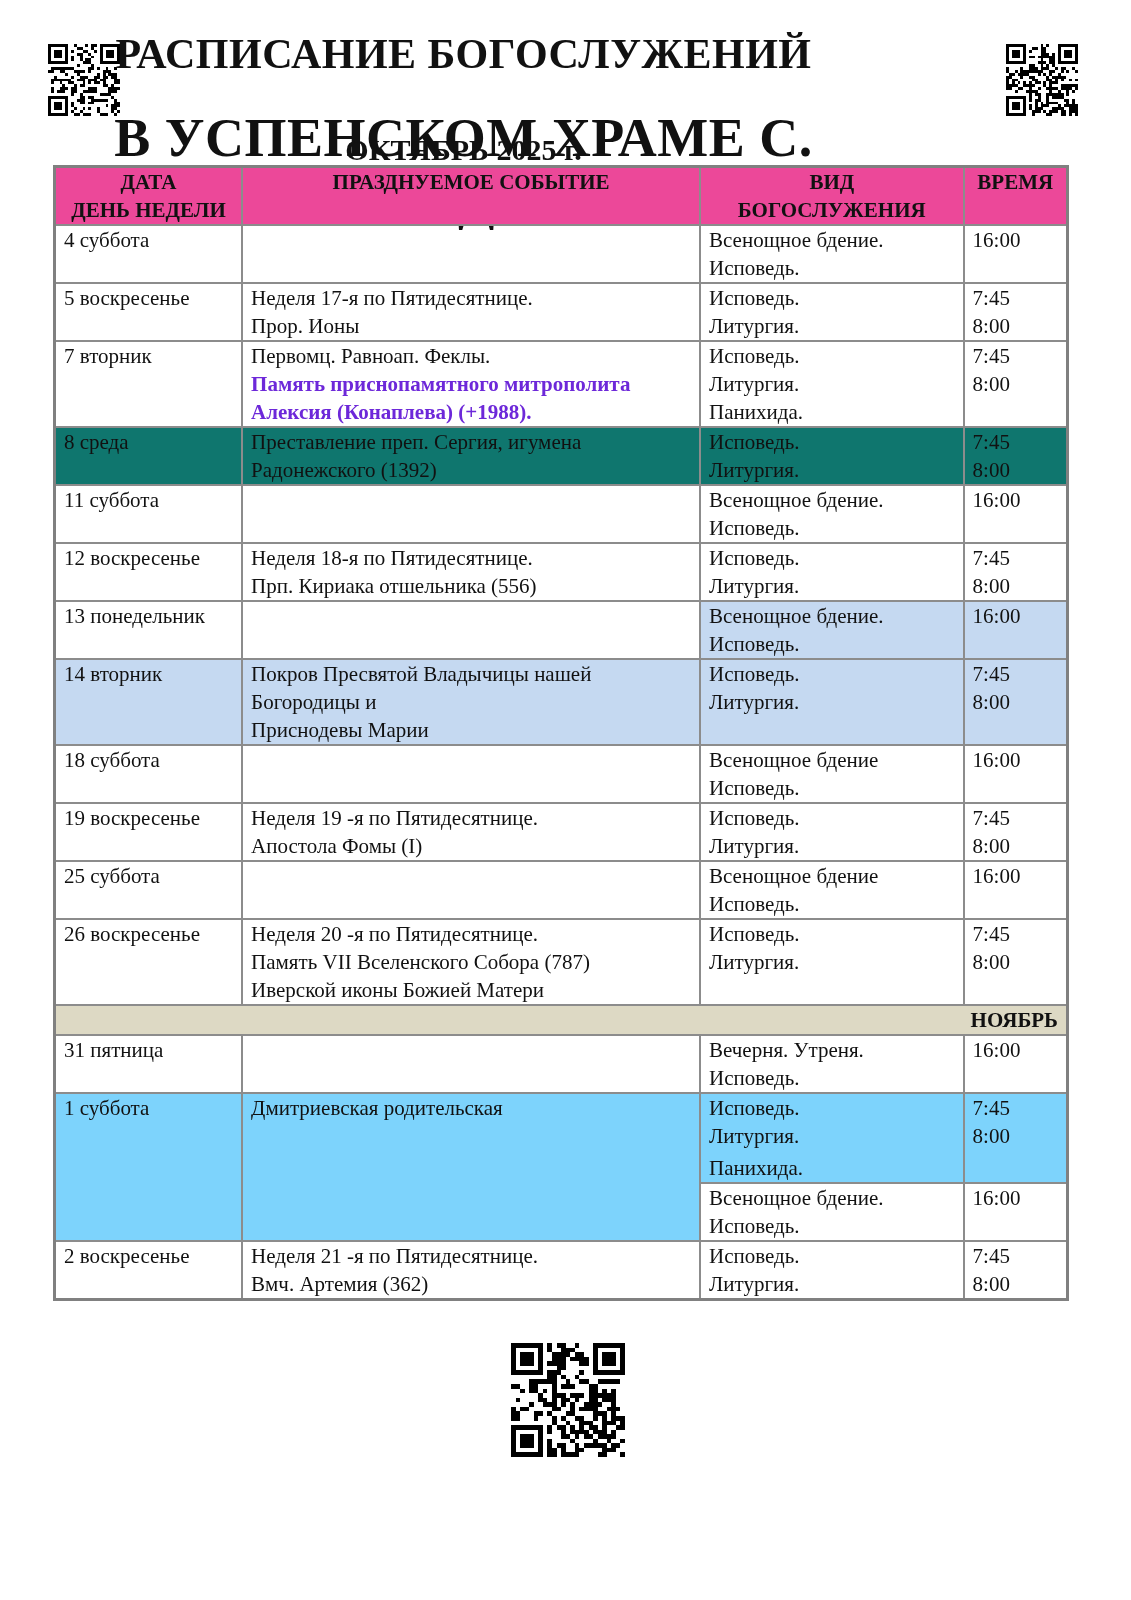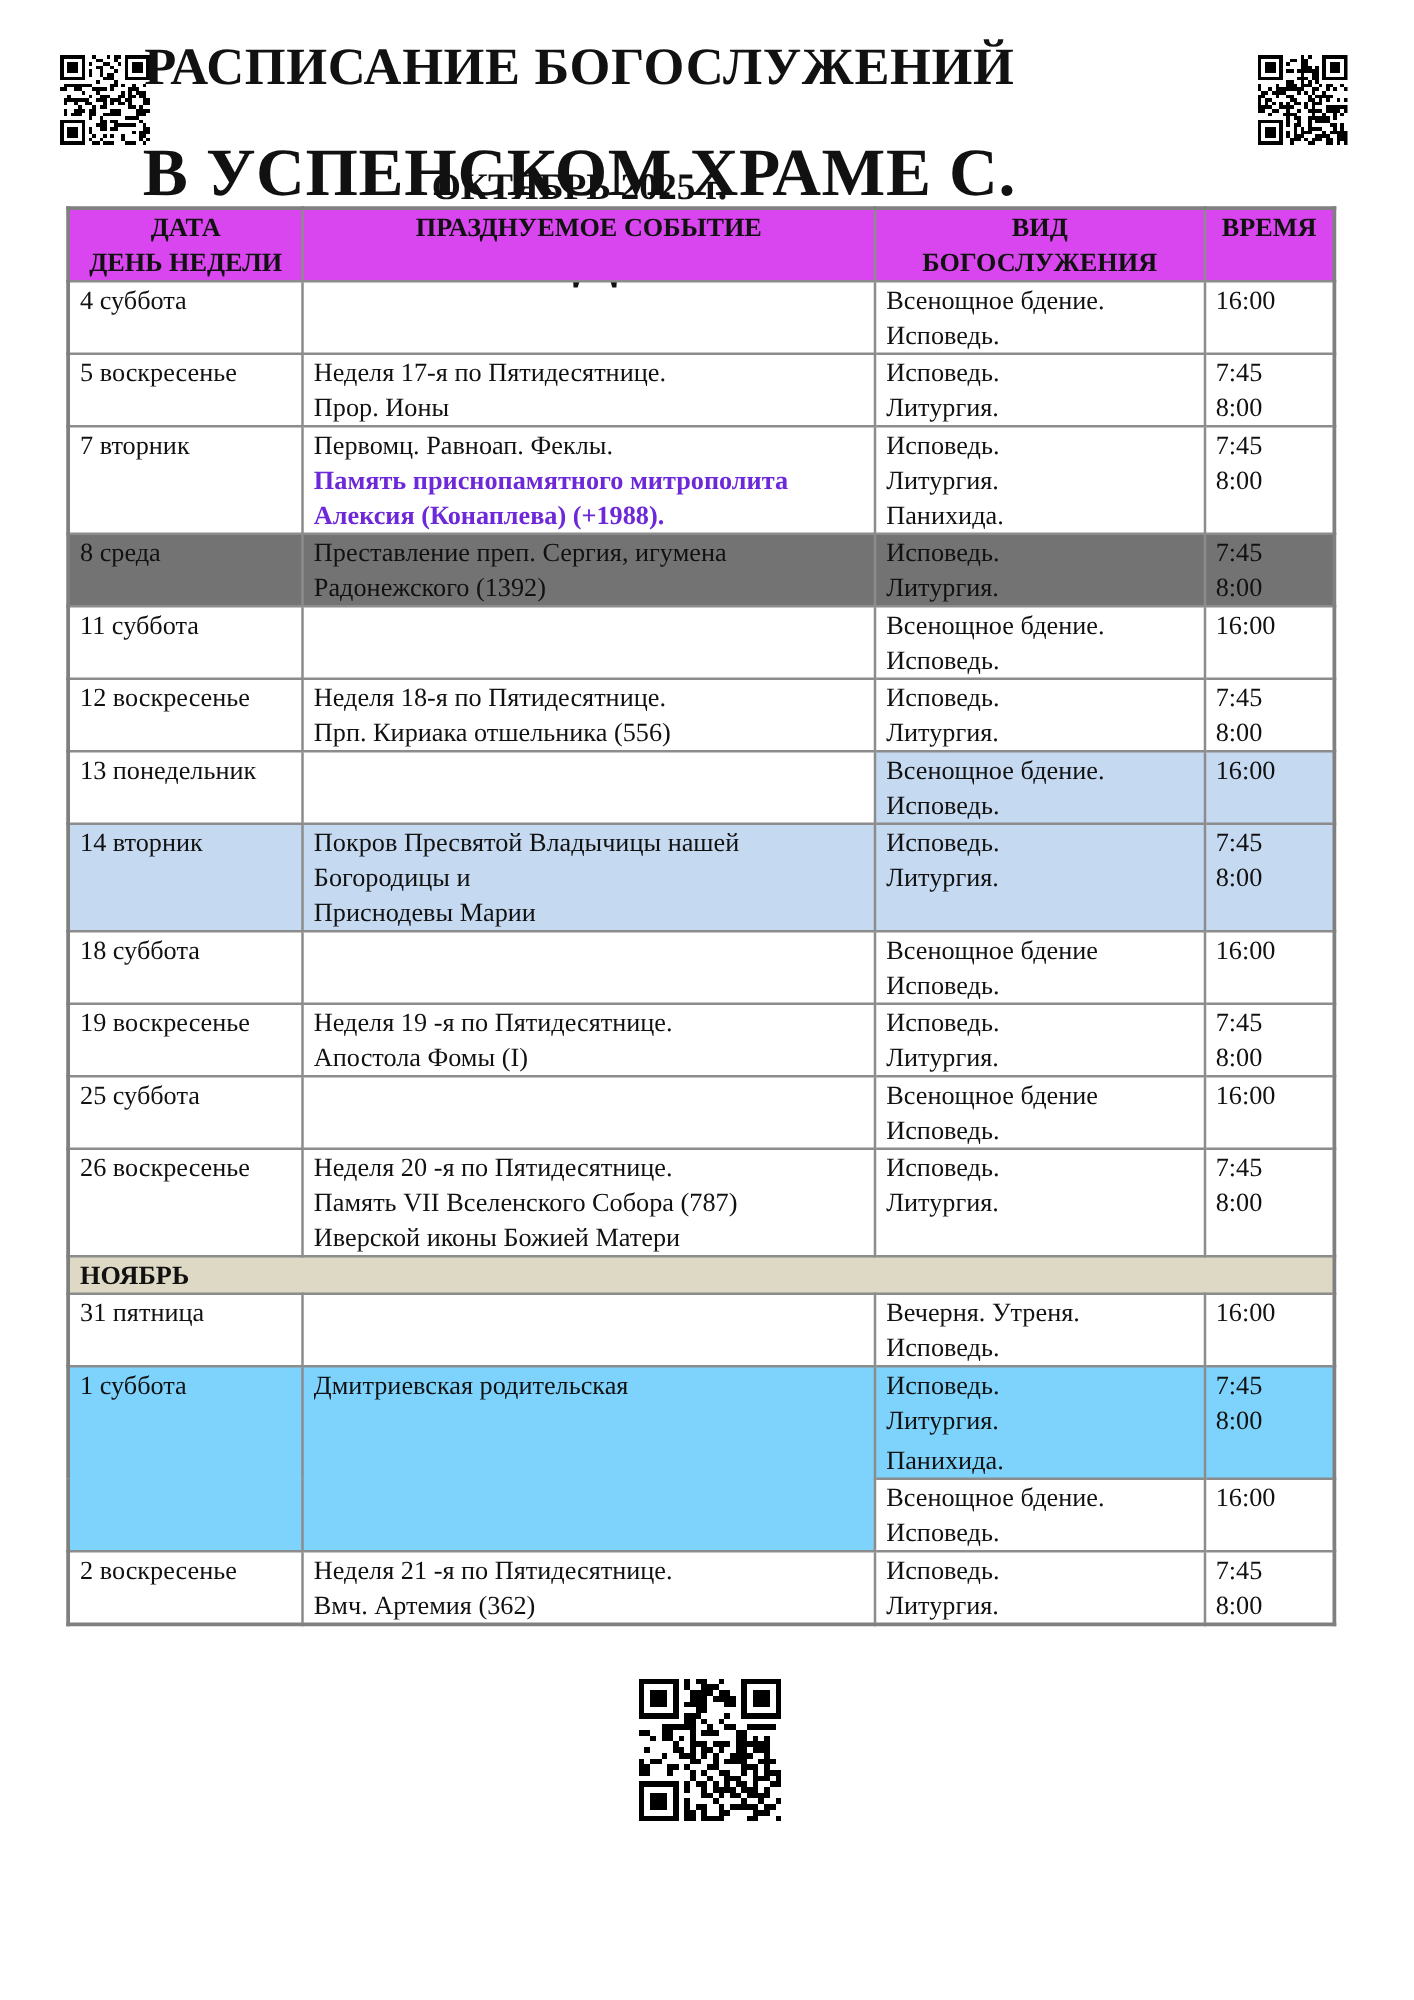--- a/index.html
+++ b/index.html
@@ -5,30 +5,30 @@
   html, body { margin:0; padding:0; background:#ffffff; }
   body { width:1131px; height:1600px; position:relative; font-family:"Liberation Serif","DejaVu Serif",serif; color:#111; }
   .title { position:absolute; left:0; width:927px; text-align:center; font-weight:bold; }
   .t1 { top:30px; font-size:42px; letter-spacing:0.5px; }
   .t2 { top:82px; font-size:54px; letter-spacing:0.5px;margin-top:25px; }
   .t3 { top:133px; font-size:30px; }
   .qr { position:absolute; }
   .qr svg { display:block; }
   table.sched { position:absolute; left:53px; top:165px; width:1016px; border-collapse:collapse; font-size:21px; border:3px solid #808080; }
   table.sched td, table.sched th { border:2px solid #8c8c8c; vertical-align:top; padding:0 8px; line-height:28px; }
-  table.sched th { background:#d946ef; font-weight:bold; font-size:21px; text-align:center; }
+  table.sched th { background:#ec4899; font-weight:bold; font-size:21px; text-align:center; }
   col.c1 { width:188px; } col.c2 { width:460px; } col.c3 { width:264px; } col.c4 { width:104px; }
   .c-date { text-align:left;margin-left:25px; }
   .c-event, .c-svc, .c-time { text-align:left; }
   .bold { font-weight:normal; }
   .red { color:#6d28d9; font-weight:bold; }
-  .green { background:#737373; }
+  .green { background:#0f766e; }
   .blue { background:#c5d9f1; }
   .grey { background:#7dd3fc; }
-  .month { background:#ddd9c4; text-align:left; font-weight:bold; }
+  .month { background:#ddd9c4; text-align:right; font-weight:bold; }
   .line { display:block; }
 </style>
 </head>
 <body>
 
 <div class="qr" style="left:48px; top:44px;">
   <svg width="72" height="72" viewBox="0 0 25 25" shape-rendering="crispEdges" class="qrsvg">
       <rect x="9" y="0" width="1" height="1" fill="#000"></rect>
       <rect x="13" y="0" width="1" height="1" fill="#000"></rect>
       <rect x="15" y="0" width="1" height="1" fill="#000"></rect>

